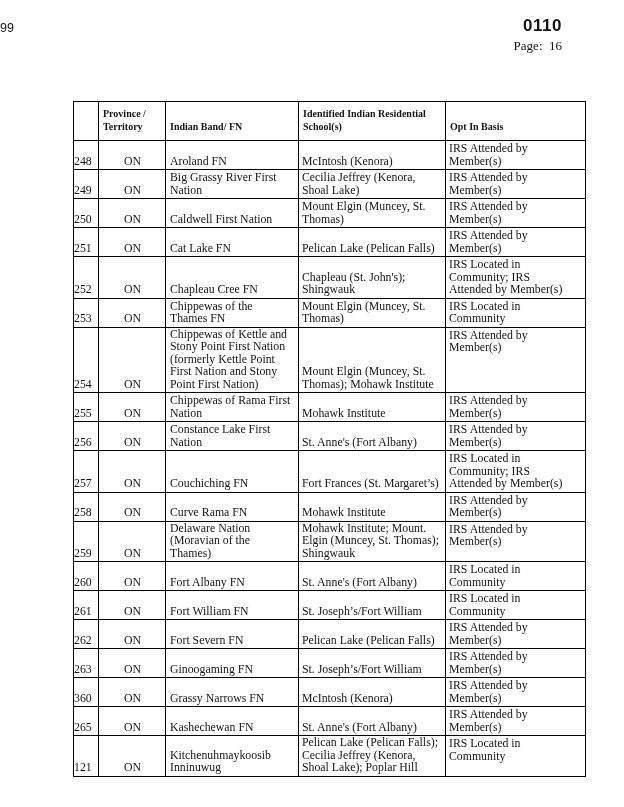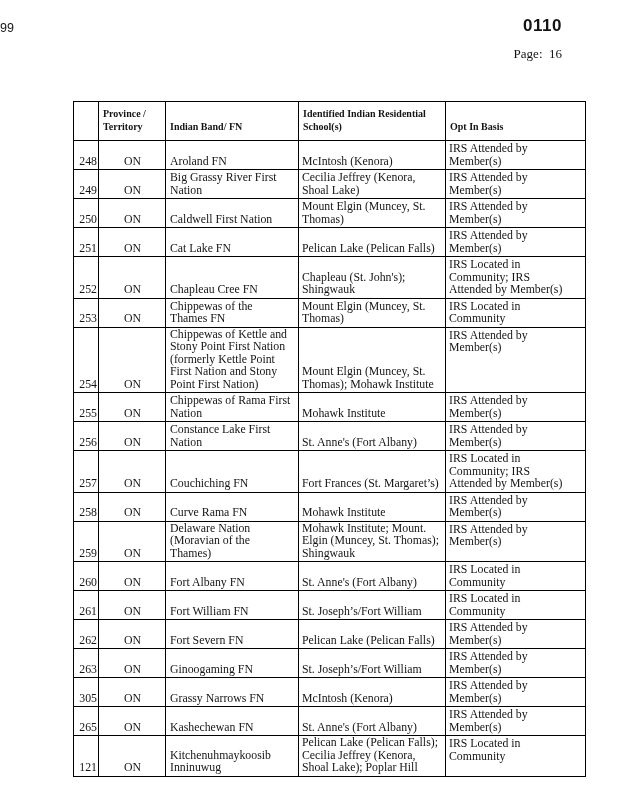--- a/index.html
+++ b/index.html
@@ -22,21 +22,21 @@
   }
   .stamp{
     font-family:"Liberation Sans", sans-serif;
     font-weight:bold;
     font-size:17px;
     letter-spacing:0.5px;
     line-height:1.1;
   }
   .page-label{
     font-size:13px;
-    margin-top:10px;
+    margin-top:2px;
     white-space:pre;
     font-family:Liberation Serif, serif;
   }
   table.schools{
     position:absolute;top:101px;left:73px;
     width:512px;
     border-collapse:collapse;
     table-layout:fixed;
   }
   .schools th,.schools td{
@@ -52,21 +52,21 @@
     vertical-align:bottom;
     height:39px;
     box-sizing:border-box;
     padding:2px 2px 7px 4px;
   }
   .schools th.c-school{padding-right:0;}
   .schools td{
     vertical-align:bottom;
     padding:0 2px 2px 3px;
   }
-  .schools td.c-num{text-align:right;padding-left:0;padding-right:1px;}
+  .schools td.c-num{text-align:left;padding-left:0;padding-right:1px;}
   .schools td.c-province{text-align:center;}
   .schools td.c-band{padding-left:4px;padding-right:6px;}
   .schools td.c-school{padding-right:1px;}
   .schools td.c-opt{
     vertical-align:top;
     padding-top:1px;
     padding-right:22px;
   }
 </style>
 </head>
@@ -203,21 +203,21 @@
         <td class="c-opt">IRS Attended by Member(s)</td>
       </tr>
       <tr>
         <td class="c-num">263</td>
         <td class="c-province">ON</td>
         <td class="c-band">Ginoogaming FN</td>
         <td class="c-school">St. Joseph’s/Fort William</td>
         <td class="c-opt">IRS Attended by Member(s)</td>
       </tr>
       <tr>
-        <td class="c-num">305</td>
+        <td class="c-num">360</td>
         <td class="c-province">ON</td>
         <td class="c-band">Grassy Narrows FN</td>
         <td class="c-school">McIntosh (Kenora)</td>
         <td class="c-opt">IRS Attended by Member(s)</td>
       </tr>
       <tr>
         <td class="c-num">265</td>
         <td class="c-province">ON</td>
         <td class="c-band">Kashechewan FN</td>
         <td class="c-school">St. Anne's (Fort Albany)</td>

